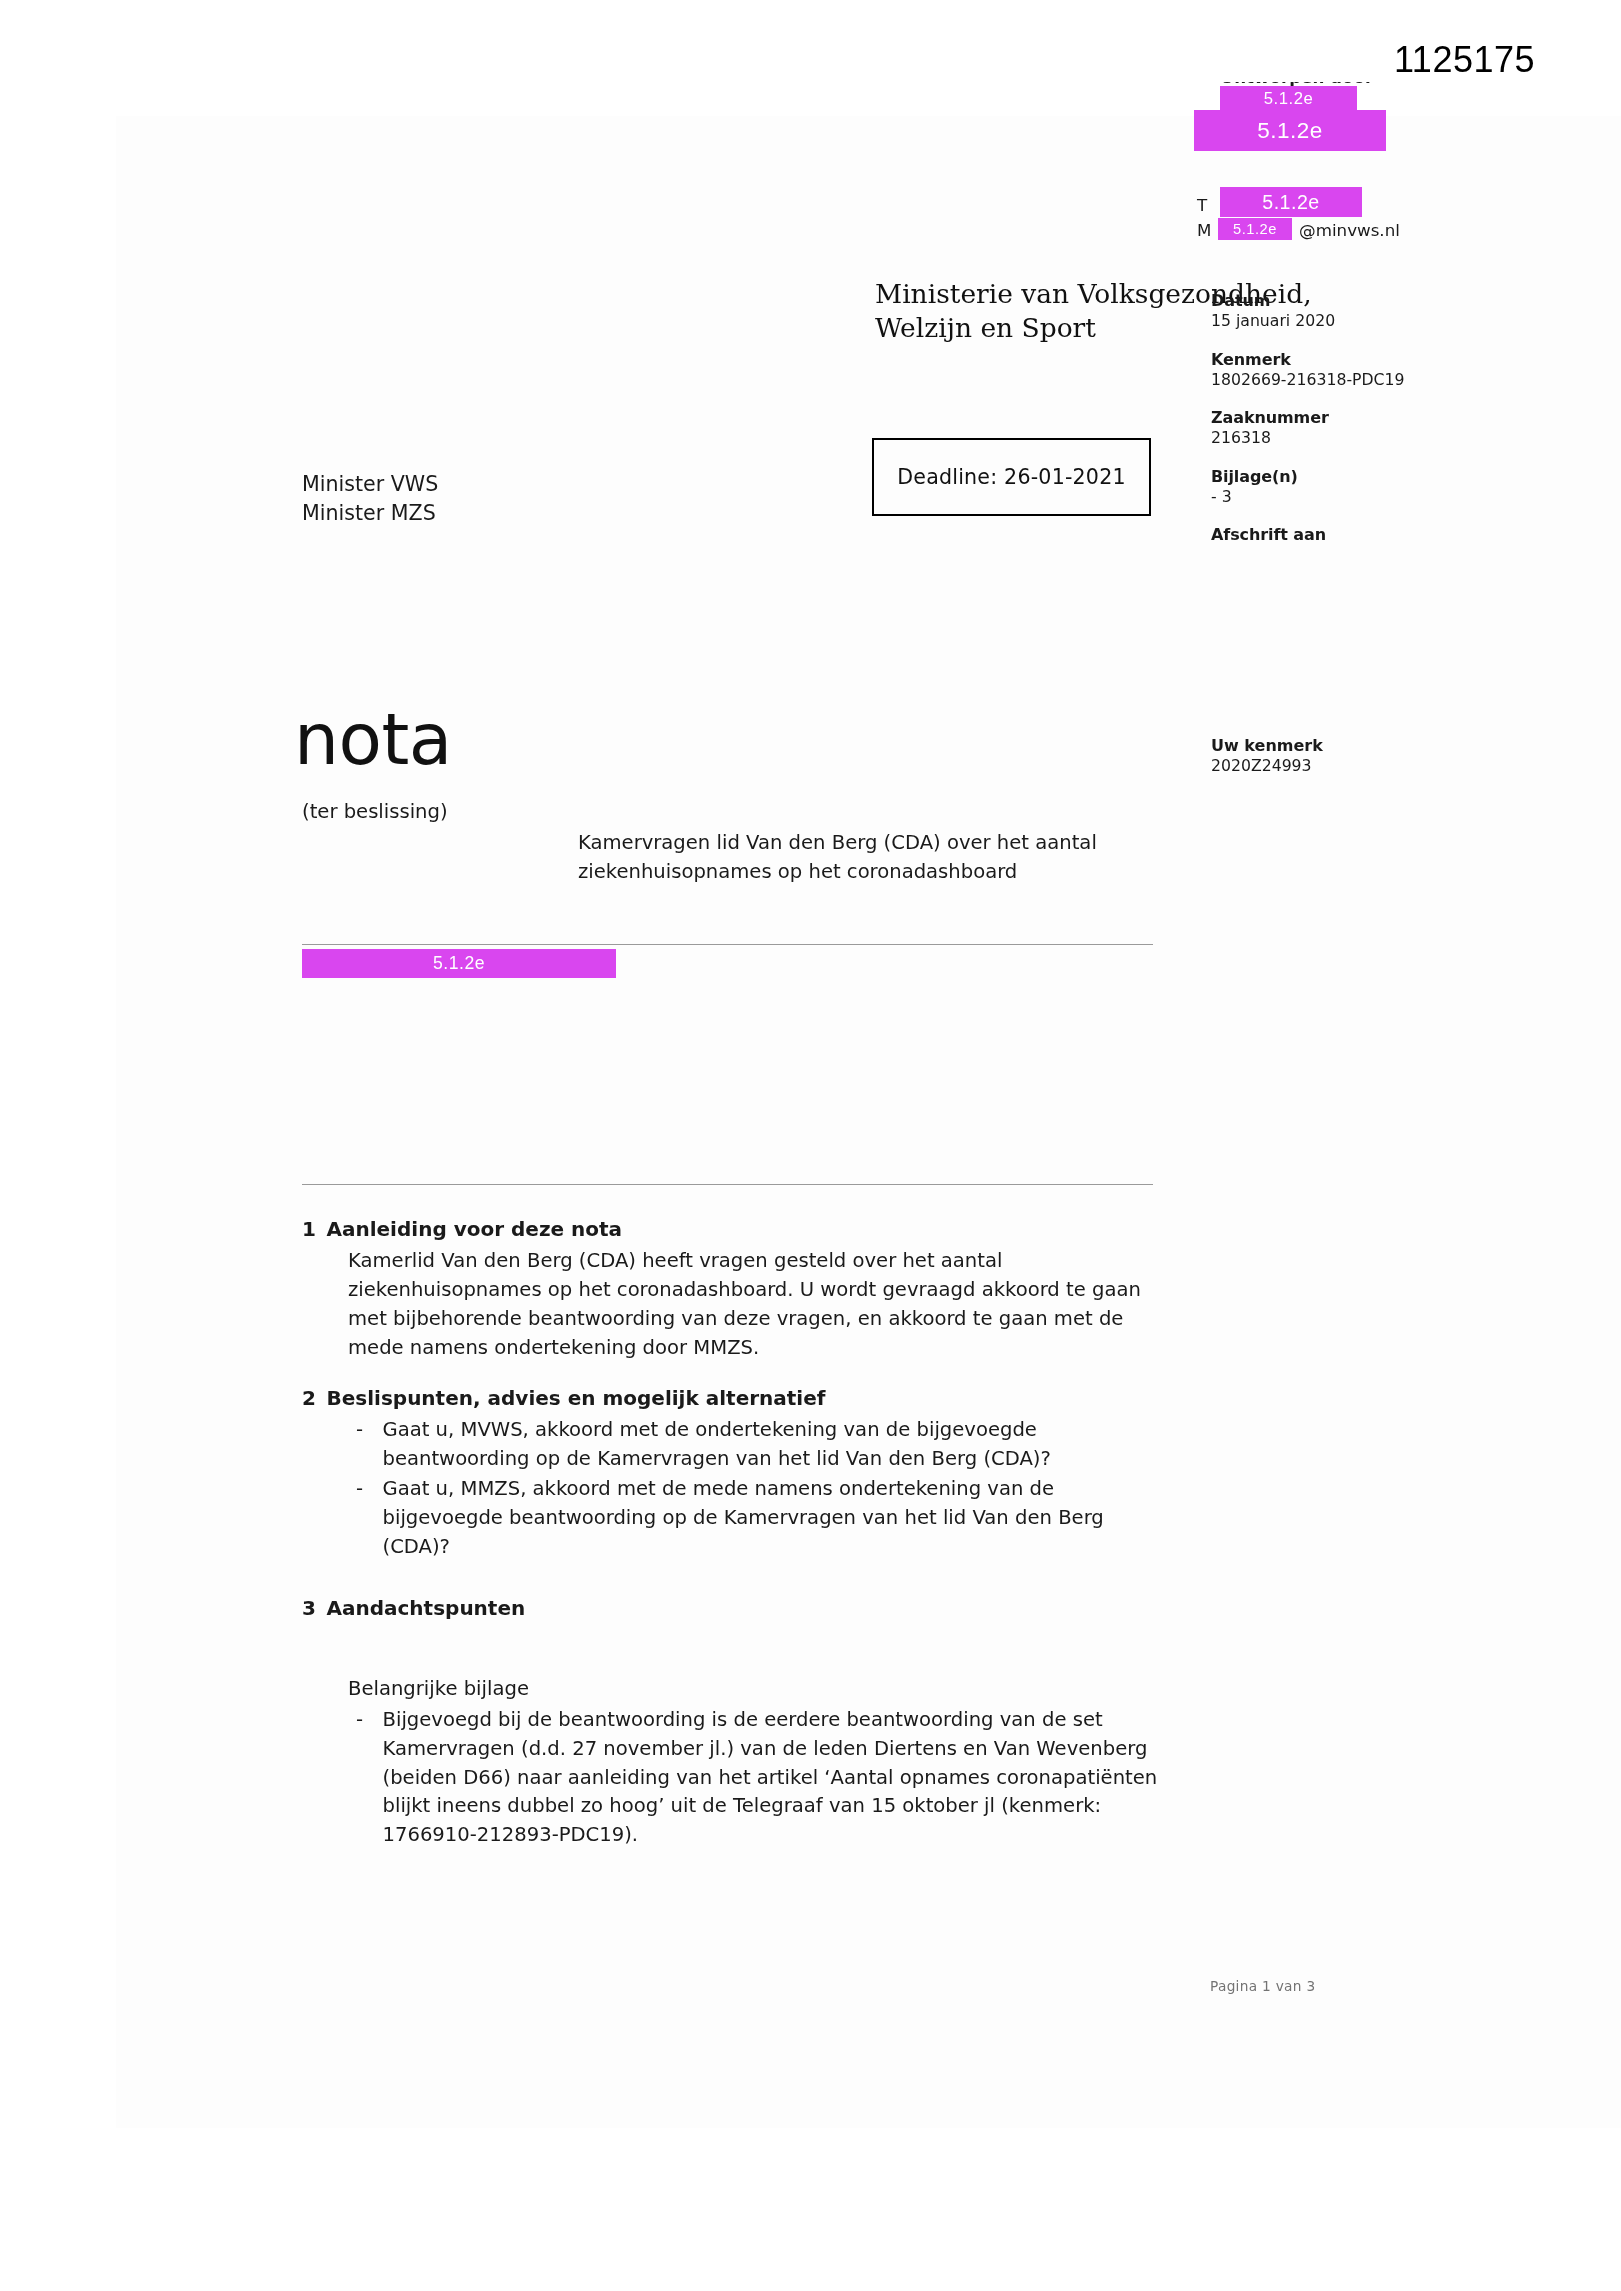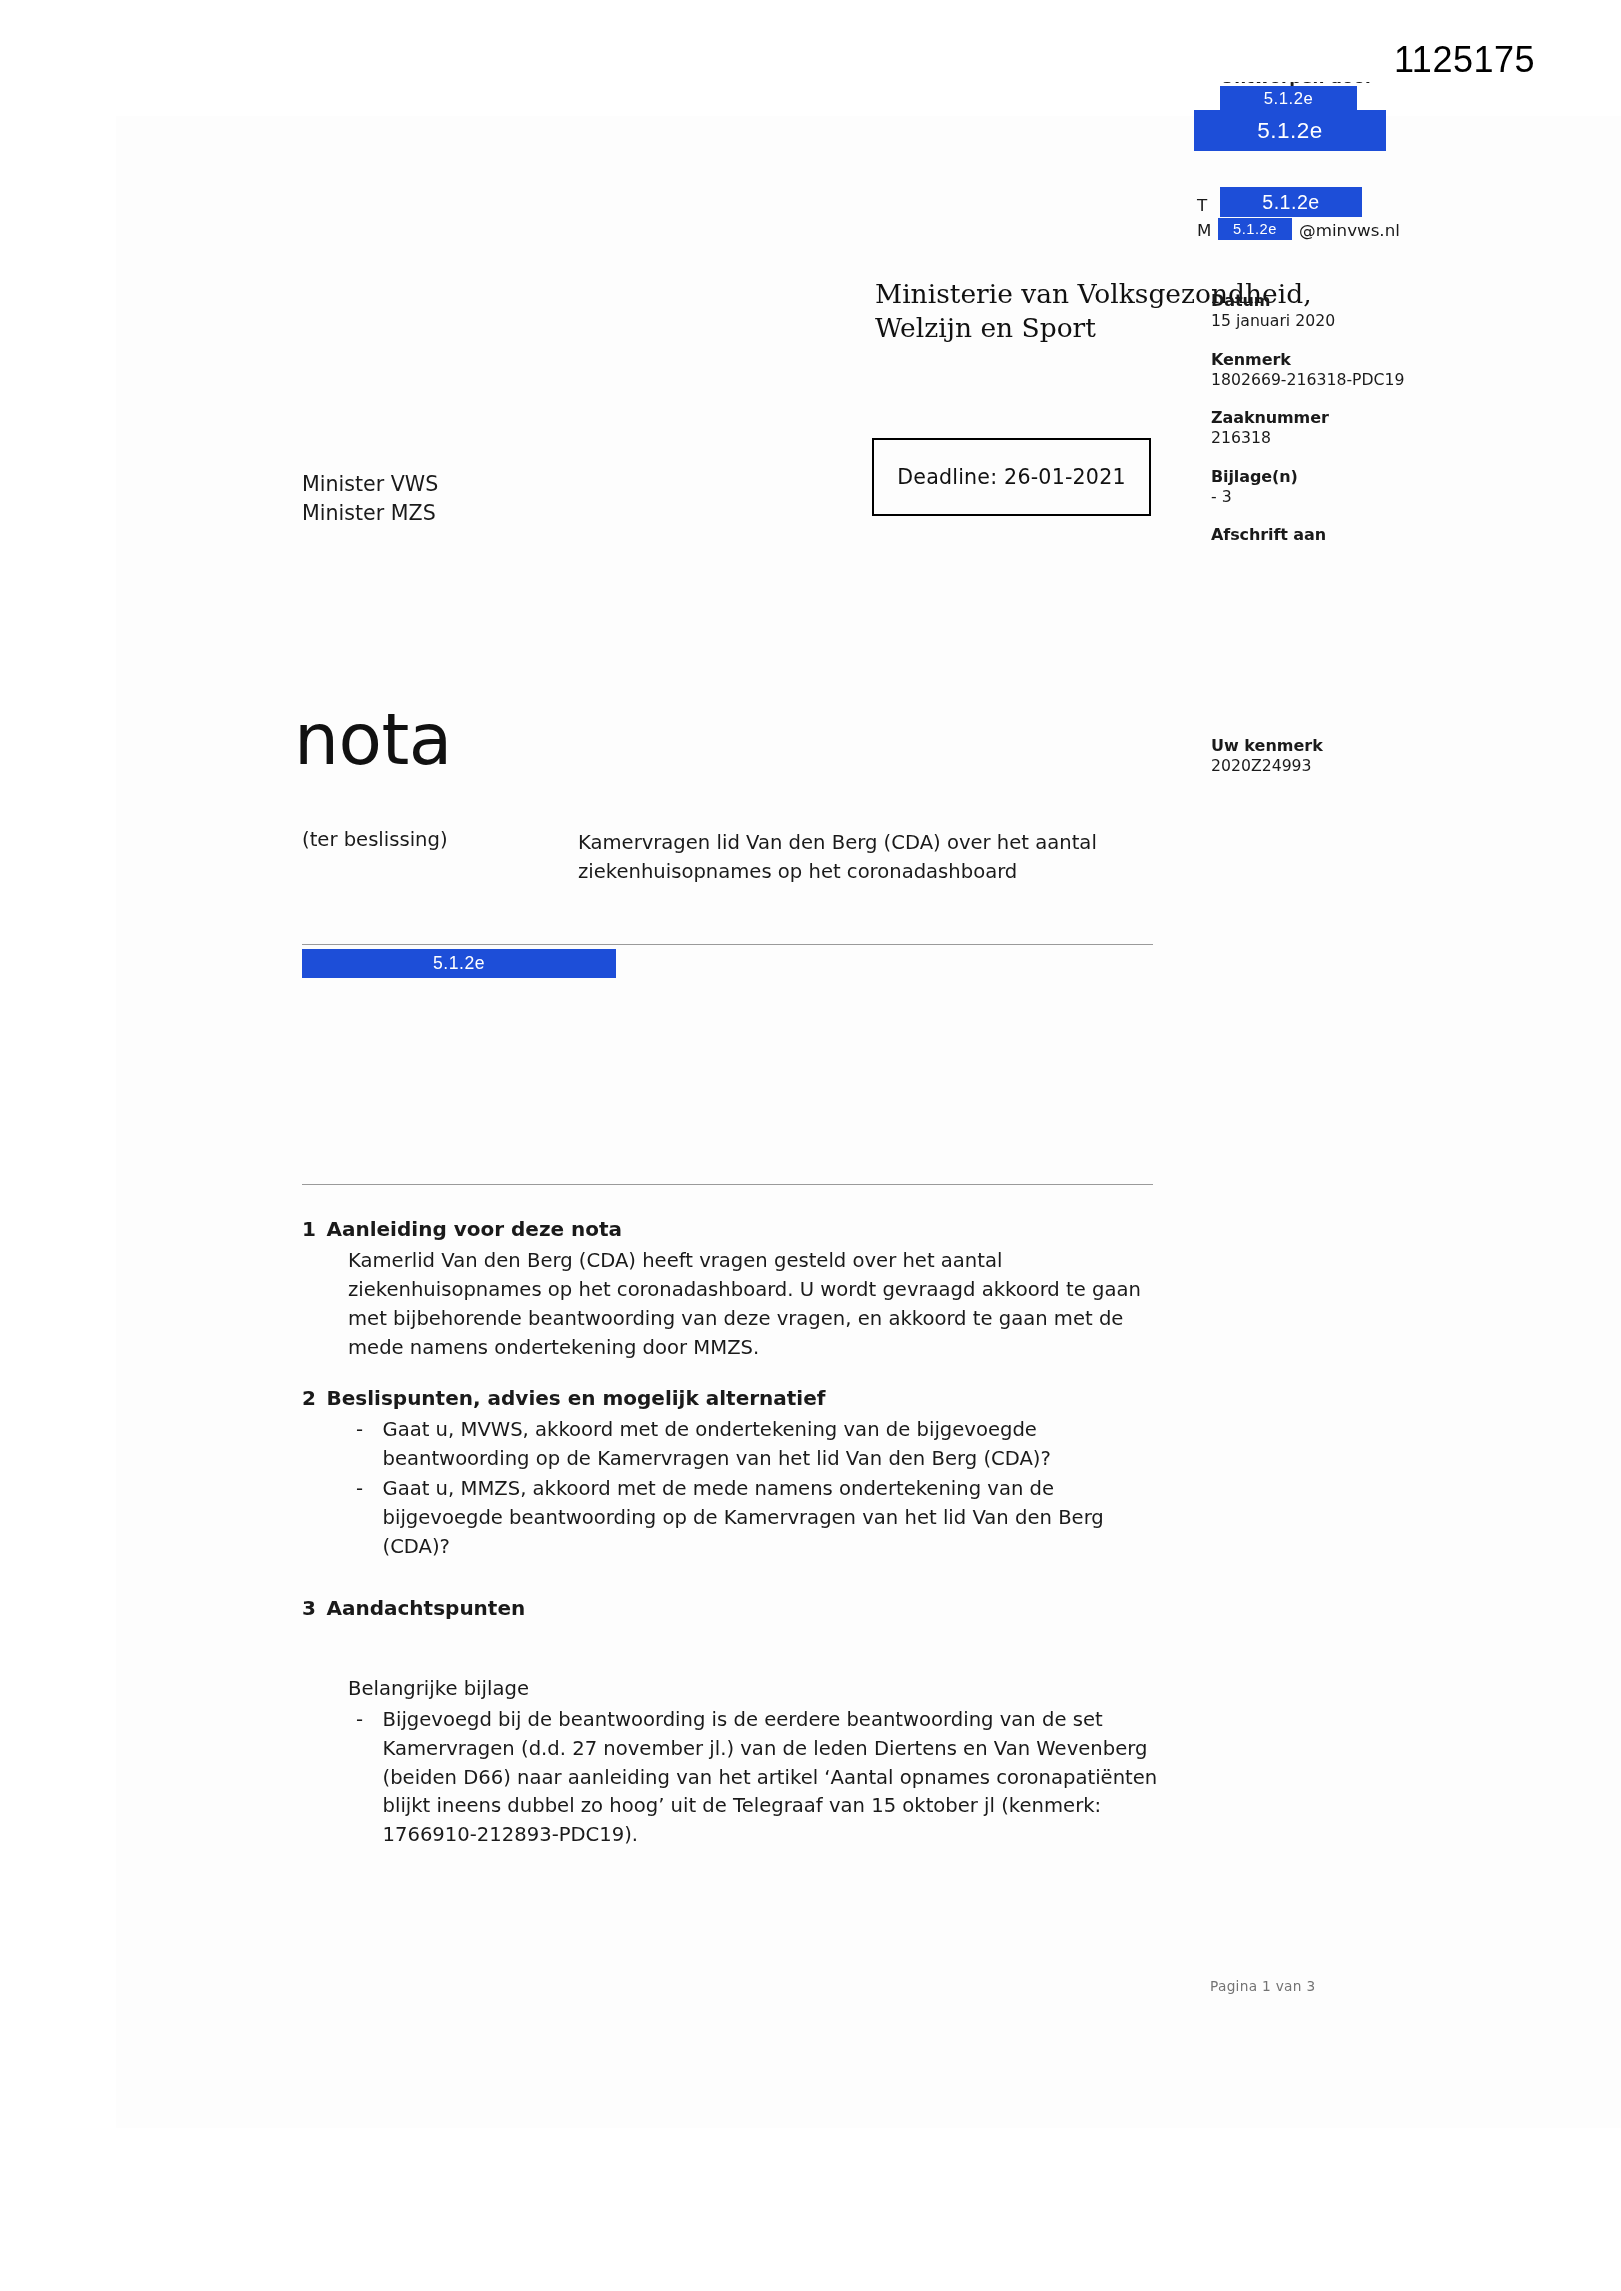--- a/index.html
+++ b/index.html
@@ -41,21 +41,21 @@
     font-size: 36px;
     font-weight: 400;
     letter-spacing: 0.5px;
     color: #000;
     font-family: "Liberation Sans", sans-serif;
   }
 
   
   .redact {
     position: absolute;
-    background: #1d4ed8;
+    background: #d946ef;
     color: #ffffff;
     font-family: "Liberation Sans", sans-serif;
     display: flex;
     align-items: center;
     justify-content: center;
     letter-spacing: 0.5px;
     box-sizing: border-box;
   }
 
   
@@ -167,21 +167,21 @@
     font-weight: 400;
     letter-spacing: -0.5px;
     color: #111;
     line-height: 1;
     font-family: "DejaVu Sans", sans-serif;
   }
 
   .subject-kind {
     position: absolute;
     left: 302px;
-    top: 828px;
+    top: 800px;
     font-size: 19.6px;
     color: #1a1a1a;
   }
   .subject-text {
     position: absolute;
     left: 578px;
     top: 828px;
     width: 608px;
     font-size: 19.6px;
     line-height: 1.5;

